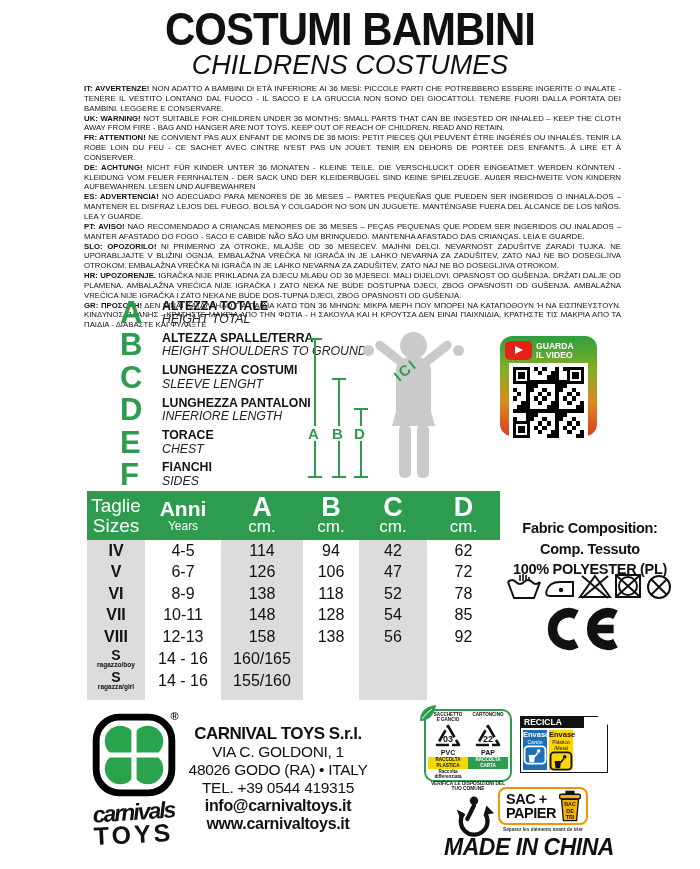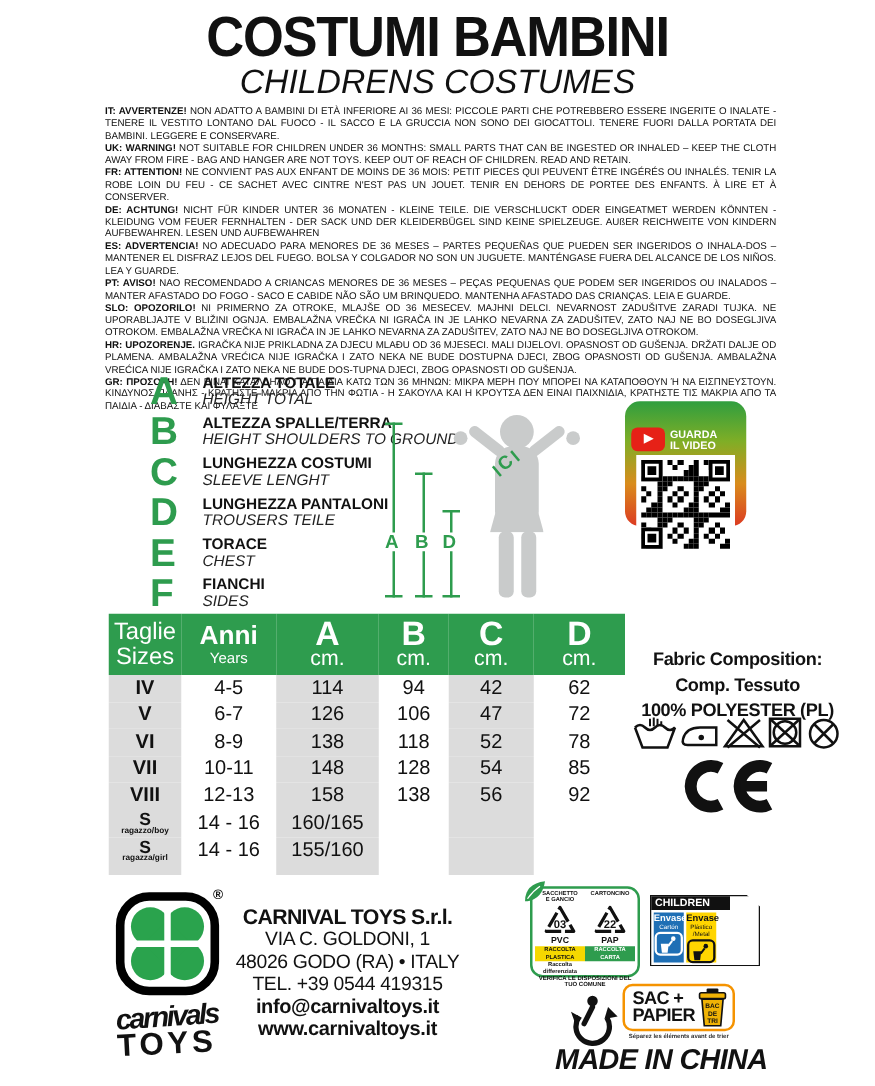--- a/index.html
+++ b/index.html
@@ -41,23 +41,23 @@
   .hand-l{left:1px;top:13px;} .hand-r{left:91px;top:13px;}
   .torso{left:34px;top:25px;width:35px;height:60px;border-radius:14px 14px 8px 8px;}
   .skirt{left:30px;top:72px;width:43px;height:22px;clip-path:polygon(14% 0,86% 0,100% 100%,0 100%);}
   .leg{width:12px;height:53px;border-radius:5px;}
   .leg-l{left:37px;top:93px;} .leg-r{left:55px;top:93px;}
   .cnote{position:absolute;left:96px;top:32px;display:flex;align-items:center;gap:3px;
          transform:rotate(-40deg);color:#2E9C4E;font-weight:bold;font-size:15px;}
   .ctick{width:2px;height:10px;background:#2E9C4E;}
 
   
-  .qr-badge{left:500px;top:321px;width:97px;height:100px;border-radius:12px;
+  .qr-badge{left:500px;top:336px;width:97px;height:100px;border-radius:12px;
     background:linear-gradient(180deg,#2F9E3F 0%,#7FAE26 32%,#D98C1C 66%,#DC3A22 100%);
-    padding:19px 0 0 0;box-sizing:border-box;}
+    padding:3px 0 0 0;box-sizing:border-box;}
   .qr-top{display:flex;align-items:center;gap:4px;padding:2px 4px 3px 5px;}
   .yt{width:27px;height:19px;background:#E62117;border-radius:5px;position:relative;flex:0 0 auto;}
   .yt::after{content:"";position:absolute;left:10px;top:5px;border-left:8px solid #fff;
              border-top:4.5px solid transparent;border-bottom:4.5px solid transparent;}
   .qr-top-text{color:#fff;font-weight:bold;font-size:8.6px;line-height:9px;}
   .qr-box{width:79px;height:79px;background:#fff;margin:0 auto;position:relative;box-sizing:border-box;padding:4px;}
   #qr-modules{display:grid;grid-template-columns:repeat(17,4.2px);grid-template-rows:repeat(17,4.2px);}
   #qr-modules .m{background:#000;}
   .finder{position:absolute;width:17px;height:17px;border:3px solid #000;background:#fff;box-sizing:border-box;}
   .finder::after{content:"";position:absolute;inset:2px;background:#000;}
@@ -179,21 +179,21 @@
         <div class="legend-letter">C</div>
         <div>
           <div class="legend-it">LUNGHEZZA COSTUMI</div>
           <div class="legend-en">SLEEVE LENGHT</div>
         </div>
       </div>
       <div class="legend-row">
         <div class="legend-letter">D</div>
         <div>
           <div class="legend-it">LUNGHEZZA PANTALONI</div>
-          <div class="legend-en">TROUSERS TEILE</div>
+          <div class="legend-en">INFERIORE LENGTH</div>
         </div>
       </div>
       <div class="legend-row">
         <div class="legend-letter">E</div>
         <div>
           <div class="legend-it">TORACE</div>
           <div class="legend-en">CHEST</div>
         </div>
       </div>
       <div class="legend-row">
@@ -754,21 +754,21 @@
           </svg>
         </div>
         <div class="remat">PAP</div>
         <div class="retag retag-ca">RACCOLTA CARTA</div>
       </div>
     </div>
     <div class="renote">VERIFICA LE DISPOSIZIONI DEL TUO COMUNE</div>
   </div>
 
   <div class="abs recicla">
-    <div class="rec-head">CHILDREN</div>
+    <div class="rec-head">RECICLA</div>
     <div class="rec-boxes">
       <div class="rec-box rec-blue">
         <div class="rec-l1">Envase</div>
         <div class="rec-l2">Cartón</div>
         <svg width="24" height="20" viewBox="0 0 26 22" style="color:#fff">
           <rect x="1.5" y="1.5" width="23" height="19" rx="4" fill="none" stroke="currentColor" stroke-width="2"></rect>
           <circle cx="17" cy="6.5" r="2" fill="currentColor"></circle>
           <path d="M16 8.5 L12.5 13" stroke="currentColor" stroke-width="1.8"></path>
           <path d="M6 11 H13 L12 19 H7 Z" fill="currentColor"></path>
         </svg>

